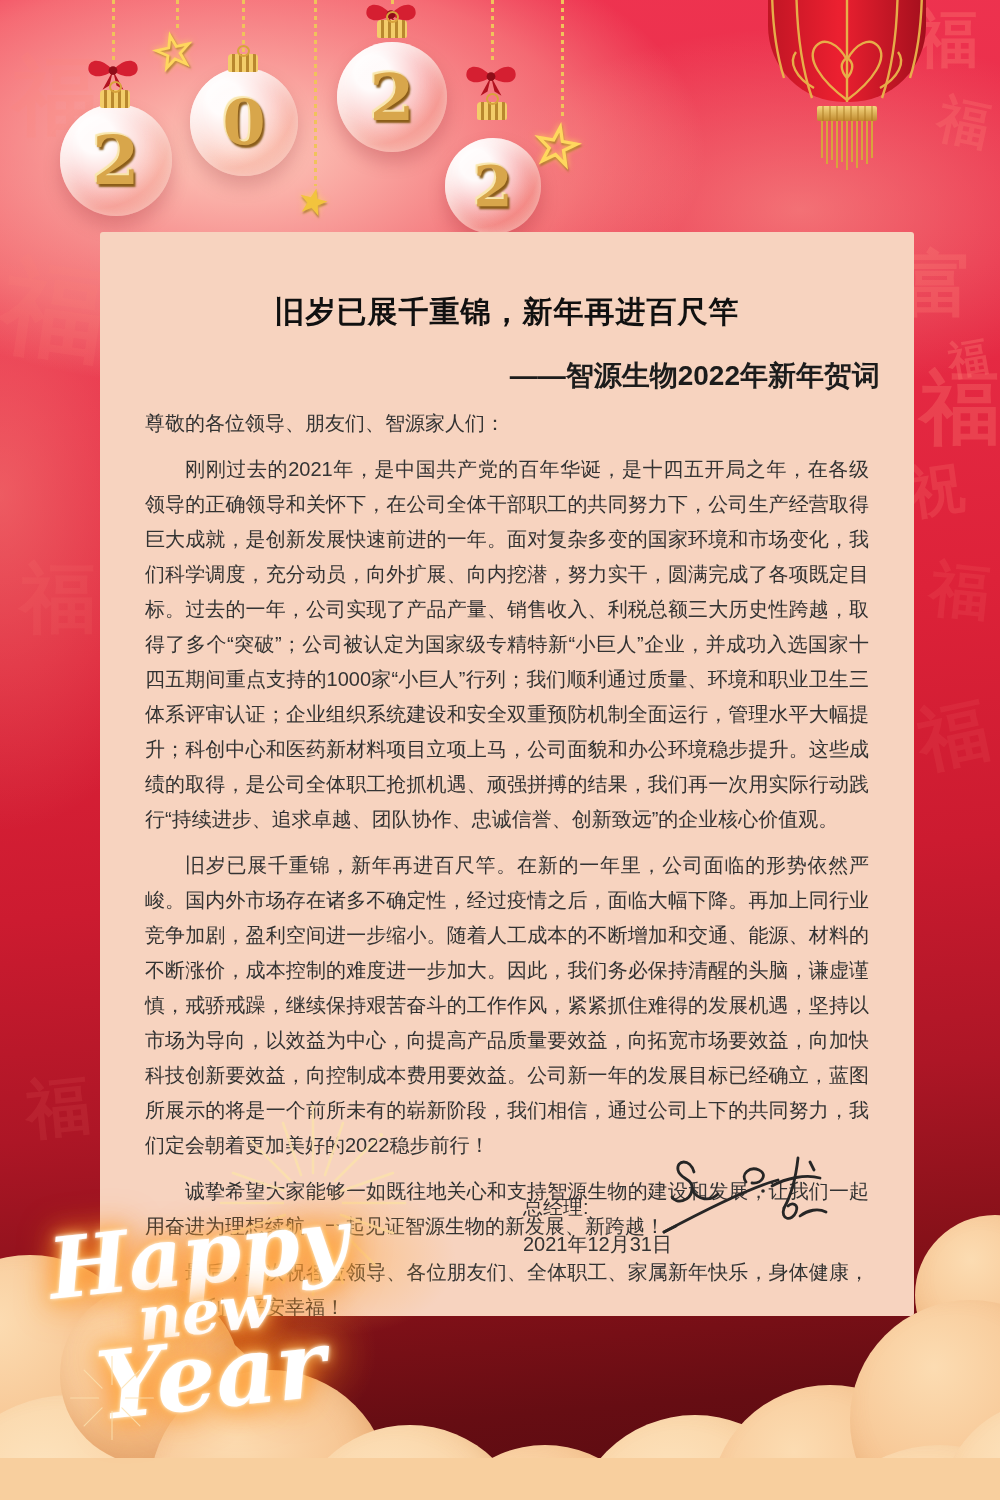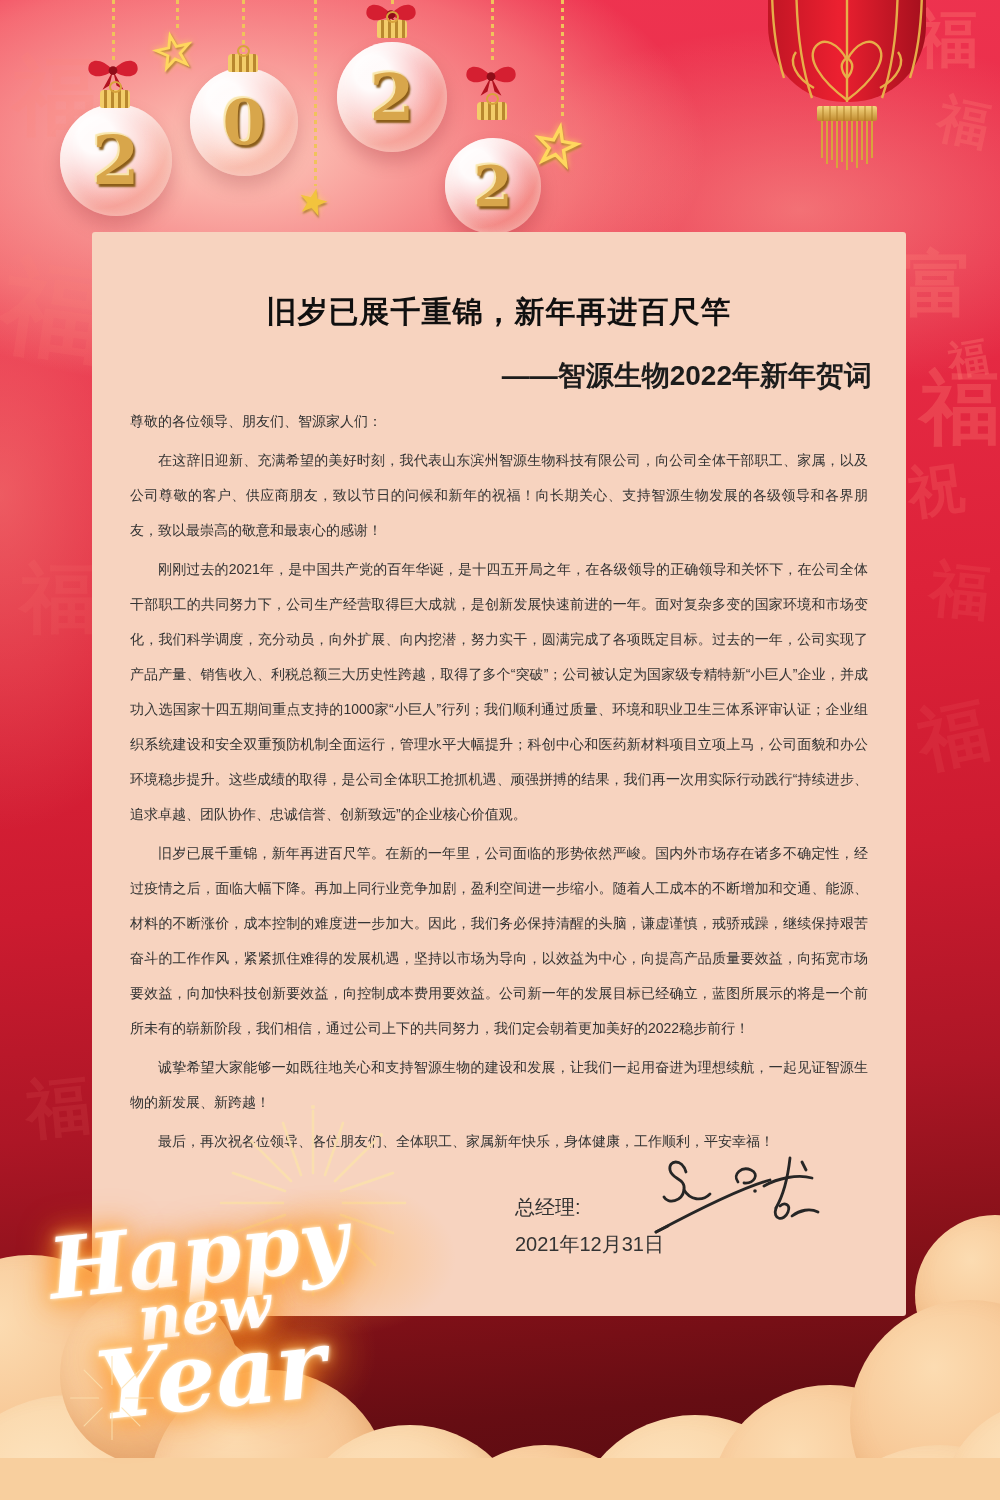--- a/index.html
+++ b/index.html
@@ -34,27 +34,27 @@
                 0 10px 18px rgba(130,10,25,.22);
     display:flex; align-items:center; justify-content:center; }
   .digit { font-family:"DejaVu Serif", serif; font-weight:bold; color:#d8a64b;
     text-shadow:-2px -2px 1px #f9e7ad, 2px 3px 2px #8a5c18, 0 0 2px #b07d26; }
   .bow { position:absolute; z-index:3; }
   .star { position:absolute; z-index:2; color:#f2c43d; line-height:1;
     text-shadow:0 0 6px rgba(255,210,90,.9), 1px 2px 2px rgba(140,95,20,.8); }
   .star.outline { color:#ffd75e; font-weight:bold; }
   .lantern { position:absolute; z-index:2; }
   
-  .card { position:absolute; z-index:3; left:92px; top:232px; width:814px; height:1084px;
+  .card { position:absolute; z-index:3; left:100px; top:232px; width:814px; height:1084px;
     background:#f7d3bf; border-radius:3px; overflow:hidden; }
   .card-inner { padding:36px 34px 0 34px; }
   .title { margin:24px 0 24px; text-align:center; font-size:30px; font-weight:bold;
     color:#101010; letter-spacing:1px; }
   .byline { text-align:right; font-size:28px; font-weight:bold; color:#1c1c1c; margin:16px 0 9px; }
-  .body-text p { margin:4px; font-size:14px; line-height:35px; color:#333; text-align:justify; }
+  .body-text p { margin:11px; font-size:20px; line-height:35px; color:#333; text-align:justify; }
   .indent { text-indent:2em; }
   .sign-role, .sign-date { position:absolute; font-size:20px; color:#333; }
   .sign-role { left:423px; top:962px; }
   .sign-date { left:423px; top:999px; }
   .handwriting { position:absolute; left:560px; top:918px; }
   .handwriting path { fill:none; stroke:#262626; stroke-width:2.8; stroke-linecap:round; }
   
   .fw line { stroke:#fbe0ae; stroke-width:2.5; stroke-linecap:round; }
   .fw1 { position:absolute; left:213px; top:1103px; z-index:4; opacity:.95; }
   .fw2 { position:absolute; left:67px; top:1353px; z-index:8; opacity:.85; }
@@ -197,21 +197,20 @@
       <line x1="110" y1="191" x2="110" y2="228"></line>
     </g>
   </svg>
 
   <div class="card">
     <div class="card-inner">
       <h1 class="title">旧岁已展千重锦，新年再进百尺竿</h1>
       <p class="byline">——智源生物2022年新年贺词</p>
       <div class="body-text">
         <p>尊敬的各位领导、朋友们、智源家人们：</p>
-        <p class="indent">在这辞旧迎新、充满希望的美好时刻，我代表山东滨州智源生物科技有限公司，向公司全体干部职工、家属，以及公司尊敬的客户、供应商朋友，致以节日的问候和新年的祝福！向长期关心、支持智源生物发展的各级领导和各界朋友，致以最崇高的敬意和最衷心的感谢！</p>
         <p class="indent">刚刚过去的2021年，是中国共产党的百年华诞，是十四五开局之年，在各级领导的正确领导和关怀下，在公司全体干部职工的共同努力下，公司生产经营取得巨大成就，是创新发展快速前进的一年。面对复杂多变的国家环境和市场变化，我们科学调度，充分动员，向外扩展、向内挖潜，努力实干，圆满完成了各项既定目标。过去的一年，公司实现了产品产量、销售收入、利税总额三大历史性跨越，取得了多个“突破”；公司被认定为国家级专精特新“小巨人”企业，并成功入选国家十四五期间重点支持的1000家“小巨人”行列；我们顺利通过质量、环境和职业卫生三体系评审认证；企业组织系统建设和安全双重预防机制全面运行，管理水平大幅提升；科创中心和医药新材料项目立项上马，公司面貌和办公环境稳步提升。这些成绩的取得，是公司全体职工抢抓机遇、顽强拼搏的结果，我们再一次用实际行动践行“持续进步、追求卓越、团队协作、忠诚信誉、创新致远”的企业核心价值观。</p>
         <p class="indent">旧岁已展千重锦，新年再进百尺竿。在新的一年里，公司面临的形势依然严峻。国内外市场存在诸多不确定性，经过疫情之后，面临大幅下降。再加上同行业竞争加剧，盈利空间进一步缩小。随着人工成本的不断增加和交通、能源、材料的不断涨价，成本控制的难度进一步加大。因此，我们务必保持清醒的头脑，谦虚谨慎，戒骄戒躁，继续保持艰苦奋斗的工作作风，紧紧抓住难得的发展机遇，坚持以市场为导向，以效益为中心，向提高产品质量要效益，向拓宽市场要效益，向加快科技创新要效益，向控制成本费用要效益。公司新一年的发展目标已经确立，蓝图所展示的将是一个前所未有的崭新阶段，我们相信，通过公司上下的共同努力，我们定会朝着更加美好的2022稳步前行！</p>
         <p class="indent">诚挚希望大家能够一如既往地关心和支持智源生物的建设和发展，让我们一起用奋进为理想续航，一起见证智源生物的新发展、新跨越！</p>
         <p class="indent">最后，再次祝各位领导、各位朋友们、全体职工、家属新年快乐，身体健康，工作顺利，平安幸福！</p>
       </div>
     </div>
     <span class="sign-role">总经理:</span>
     <span class="sign-date">2021年12月31日</span>
     <svg class="handwriting" width="190" height="95" viewBox="0 0 190 95">
       <path d="M34 22 C 30 8 16 10 18 20 C 20 30 34 28 32 40 C 30 52 16 54 12 47"></path>

